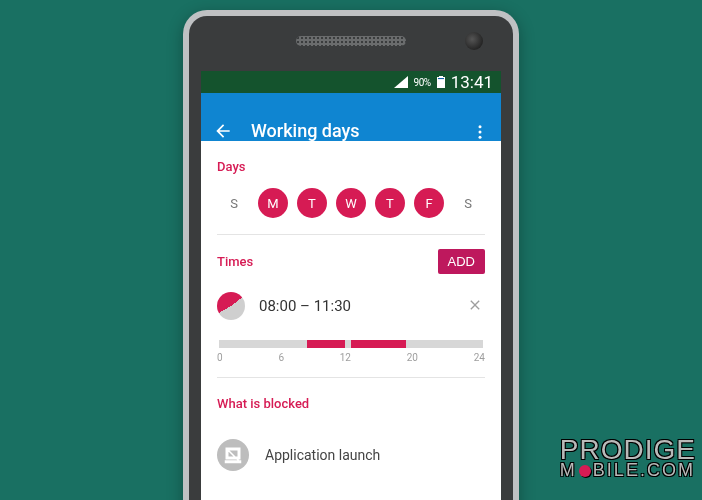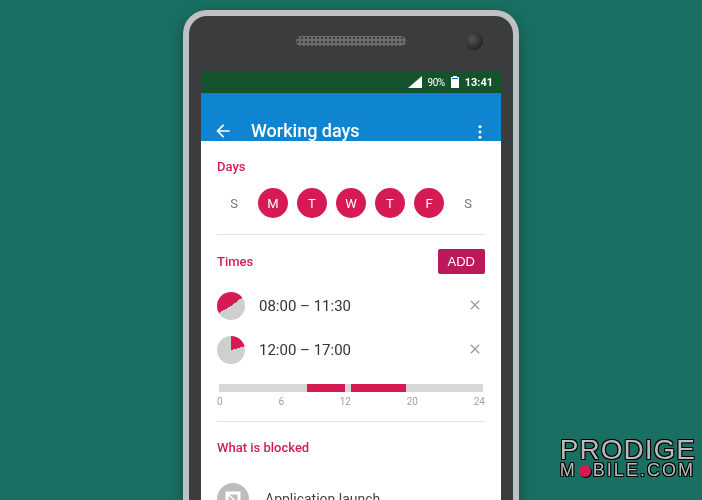--- a/index.html
+++ b/index.html
@@ -247,21 +247,21 @@
             </svg>
         </span>
         <span class="bat">90%</span>
         <span>
           <svg width="8" height="12" viewBox="0 0 8 12">
               <rect x="0" y="1" width="8" height="11" fill="#fff"></rect>
               <rect x="2" y="0" width="4" height="1.5" fill="#fff"></rect>
               <rect x="1" y="2" width="6" height="1.1" fill="#1565a9"></rect>
             </svg>
         </span>
-        <span style="font-size:11px;font-weight:bold;">13:41</span>
+        <span style="font-size:17px;">13:41</span>
       </div>
 
       <div class="appbar">
         <span class="back">
           <svg width="20" height="20" viewBox="0 0 24 24">
               <path d="M20 11H7.8l5.6-5.6L12 4l-8 8 8 8 1.4-1.4L7.8 13H20z" fill="#fff"></path>
             </svg>
         </span>
         <span class="title">Working days</span>
         <span class="more">
@@ -294,29 +294,20 @@
         <div class="time-row">
           <div class="pie" style="background: conic-gradient(#d61b54 0deg 52.5deg, #cfcfcf 52.5deg 240deg, #d61b54 240deg 360deg);"></div>
           <div class="time-text">08:00 – 11:30</div>
           <div class="close-x">
             <svg width="16" height="16" viewBox="0 0 24 24">
                 <path d="M19 6.4 17.6 5 12 10.6 6.4 5 5 6.4 10.6 12 5 17.6 6.4 19 12 13.4 17.6 19 19 17.6 13.4 12z" fill="#9e9e9e"></path>
               </svg>
           </div>
         </div>
 
-        <div class="time-row">
-          <div class="pie" style="background: conic-gradient(#d61b54 0deg 75deg, #cfcfcf 75deg 360deg);"></div>
-          <div class="time-text">12:00 – 17:00</div>
-          <div class="close-x">
-            <svg width="16" height="16" viewBox="0 0 24 24">
-                <path d="M19 6.4 17.6 5 12 10.6 6.4 5 5 6.4 10.6 12 5 17.6 6.4 19 12 13.4 17.6 19 19 17.6 13.4 12z" fill="#9e9e9e"></path>
-              </svg>
-          </div>
-        </div>
 
         <div class="timeline">
           <div class="seg" style="left:33.3%; width:14.6%;"></div>
           <div class="seg" style="left:50%; width:20.8%;"></div>
         </div>
         <div class="timeline-labels">
           <span>0</span>
           <span>6</span>
           <span>12</span>
           <span>20</span>

